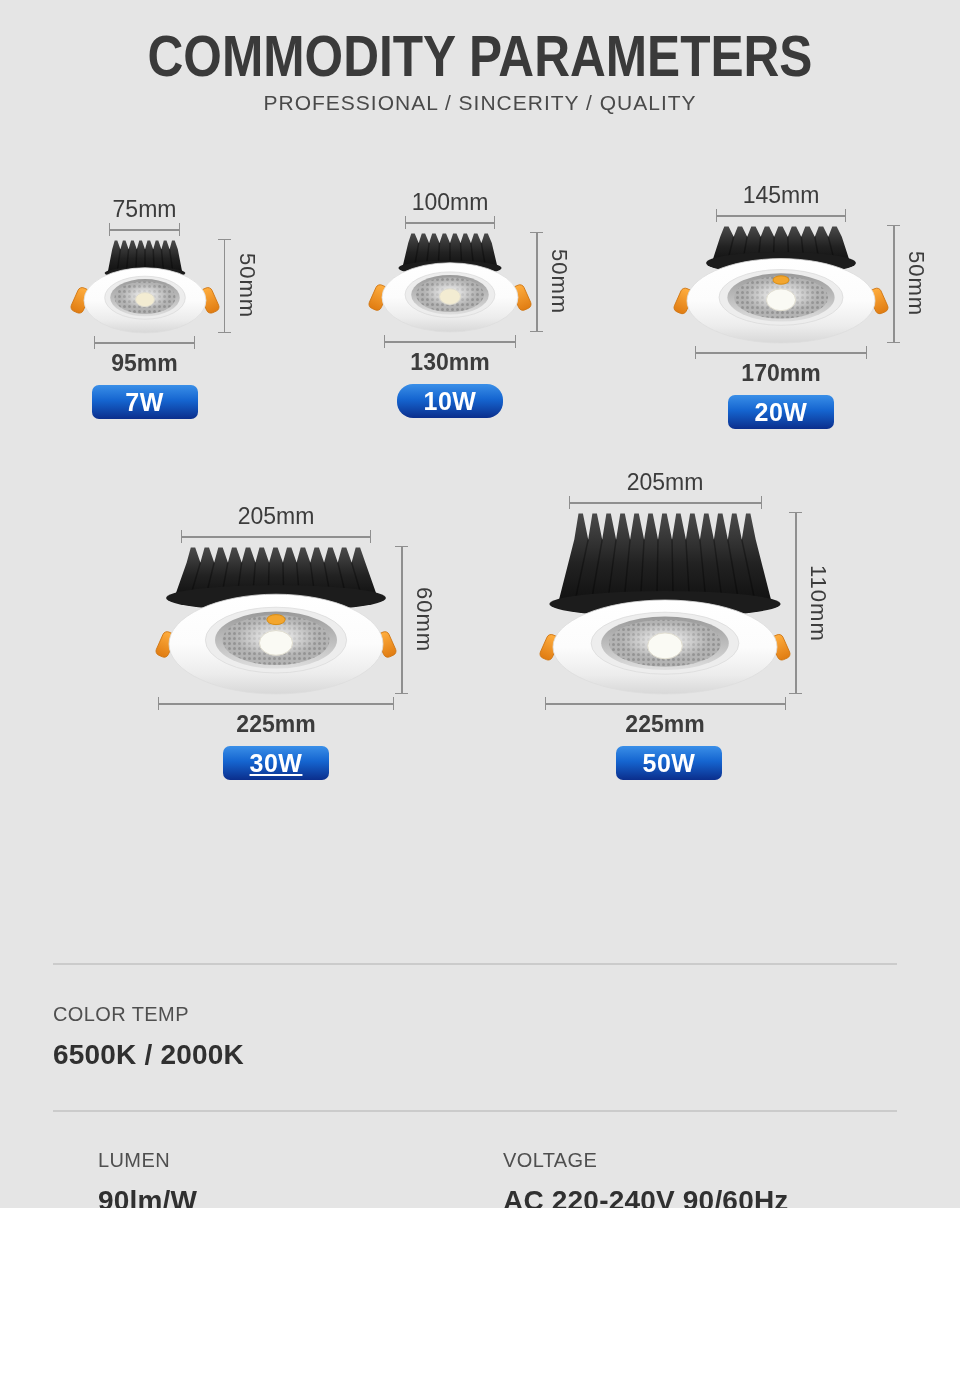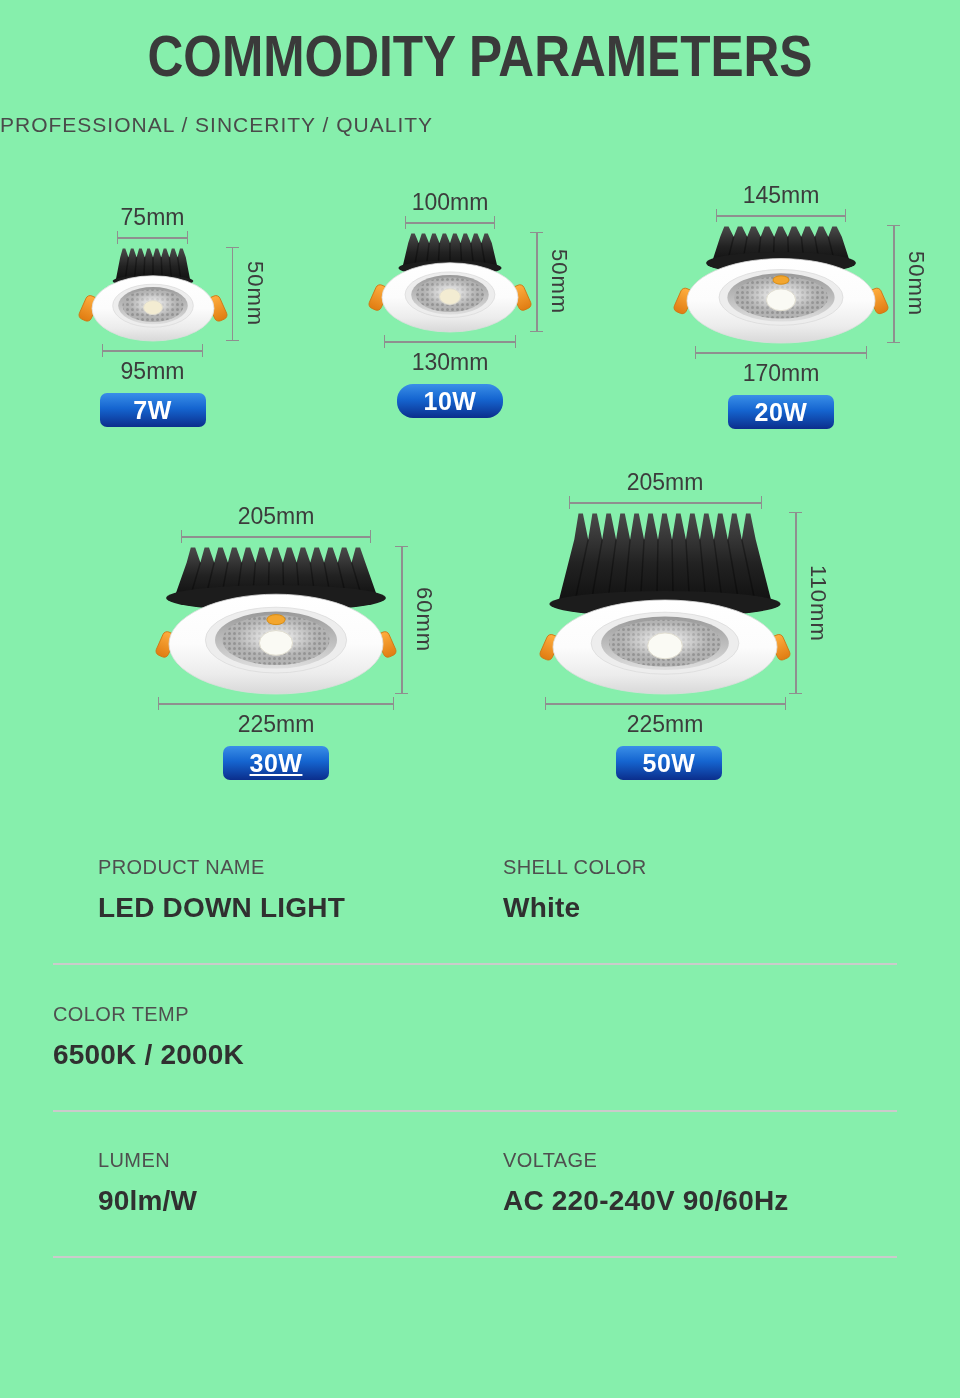--- a/index.html
+++ b/index.html
@@ -1,30 +1,30 @@
 <!DOCTYPE html>
 <html><head>
 <meta charset="utf-8">
 <style>
   html,body{margin:0;padding:0;background:#fff;}
-  .page{position:relative;width:960px;height:1398px;background:#86efac;margin:0 auto;
+  .page{position:relative;width:960px;height:1208px;background:#e5e5e5;margin:0 auto;
         font-family:"Liberation Sans", sans-serif;overflow:hidden;}
 
   
   .title{position:absolute;top:28px;left:0;width:960px;text-align:center;
          font-size:57px;font-weight:bold;color:#3a3a3a;line-height:1.0;
          transform:scaleX(0.87);transform-origin:center;white-space:nowrap;}
-  .subtitle{position:absolute;top:113px;left:0;width:960px;
+  .subtitle{position:absolute;top:91px;left:0;width:960px;text-align:center;
             font-size:21px;color:#4a4a4a;letter-spacing:1px;white-space:nowrap;}
 
   
   .fig{position:absolute;display:flex;flex-direction:column;align-items:center;}
   .dim{display:flex;flex-direction:column;align-items:center;gap:2px;}
   .dim-top{margin-bottom:3px;}
-  .dim-bottom{margin-top:3px;}
+  .dim-bottom{margin-top:3px;font-weight:bold;}
   .dlabel{font-size:23px;line-height:24px;color:#3c3c3c;white-space:nowrap;}
   .hline{height:13px;position:relative;border-left:1.5px solid #8f8f8f;border-right:1.5px solid #8f8f8f;}
   .hline::after{content:'';position:absolute;left:0;right:0;top:6px;height:1.5px;background:#8f8f8f;}
   .lamp-row{position:relative;flex:none;}
   .lamp-row svg{overflow:visible;display:block;}
   .dim-v{position:absolute;left:calc(100% + 10px);top:0;height:100%;display:flex;}
   .vline{width:13px;height:100%;position:relative;border-top:1.5px solid #8f8f8f;border-bottom:1.5px solid #8f8f8f;box-sizing:border-box;}
   .vline::after{content:'';position:absolute;top:0;bottom:0;left:6px;width:1.5px;background:#8f8f8f;}
   .vlabel{writing-mode:vertical-rl;font-size:22px;color:#3c3c3c;align-self:center;margin-left:3px;letter-spacing:1px;white-space:nowrap;}
   .badge{margin-top:10px;width:106px;height:34px;border-radius:7px;color:#ffffff;
@@ -72,21 +72,21 @@
       <pattern id="pDots" width="5" height="5" patternUnits="userSpaceOnUse">
         <rect width="5" height="5" fill="#b3b3b3"></rect>
         <circle cx="2.5" cy="2.5" r="1.5" fill="#939393"></circle>
       </pattern>
     </defs>
   </svg>
 
   <div class="title">COMMODITY PARAMETERS</div>
   <div class="subtitle">PROFESSIONAL / SINCERITY / QUALITY</div>
 
-  <figure class="fig" style="left:52px;top:197px;width:185px;margin:8px;">
+  <figure class="fig" style="left:52px;top:197px;width:185px;margin:0;">
     <div class="dim dim-top">
       <div class="dlabel">75mm</div>
       <div class="hline" style="width: 69px;"></div>
     </div>
     <div class="lamp-row" style="width: 126px; height: 94px;">
       <svg class="lamp" viewBox="0 0 126 94" width="126" height="94">
           <path d="M 25.6 34 L 30.2 10.3 L 32.7 1.5 L 35.3 1.5 L 38.4 10.3 L 40.9 1.5 L 43.5 1.5 L 46.6 10.3 L 49.1 1.5 L 51.7 1.5 L 54.8 10.3 L 57.3 1.5 L 59.9 1.5 L 63.0 10.3 L 65.5 1.5 L 68.1 1.5 L 71.2 10.3 L 73.7 1.5 L 76.3 1.5 L 79.4 10.3 L 81.8 1.5 L 84.5 1.5 L 87.6 10.3 L 90.0 1.5 L 92.7 1.5 L 95.8 10.3 L 100.4 34 Z" fill="url(#gFin)"></path>
           <line x1="38.4" y1="10.3" x2="35.0" y2="34" stroke="#000" stroke-opacity="0.35" stroke-width="1.5"></line>
           <line x1="46.6" y1="10.3" x2="44.3" y2="34" stroke="#000" stroke-opacity="0.35" stroke-width="1.5"></line>
           <line x1="54.8" y1="10.3" x2="53.7" y2="34" stroke="#000" stroke-opacity="0.35" stroke-width="1.5"></line>
@@ -270,30 +270,20 @@
         <div class="vlabel">110mm</div>
       </div>
     </div>
     <div class="dim dim-bottom">
       <div class="hline" style="width: 239px;"></div>
       <div class="dlabel">225mm</div>
     </div>
     <div class="badge" style="background: linear-gradient(rgb(58, 143, 232) 0%, rgb(21, 101, 208) 45%, rgb(11, 46, 140) 100%); margin-left: 8px;">50W</div>
   </figure>
 
-  <div class="spec-row" style="top:856px">
-    <div class="spec-cell">
-      <div class="spec-label">PRODUCT NAME</div>
-      <div class="spec-value">LED DOWN LIGHT</div>
-    </div>
-    <div class="spec-cell">
-      <div class="spec-label">SHELL COLOR</div>
-      <div class="spec-value">White</div>
-    </div>
-  </div>
   <div class="divider" style="top:963px"></div>
 
   <div class="spec-row" style="top:1003px">
     <div class="spec-cell">
       <div class="spec-label">COLOR TEMP</div>
       <div class="spec-value">6500K / 2000K</div>
     </div>
   </div>
   <div class="divider" style="top:1110px"></div>
 

